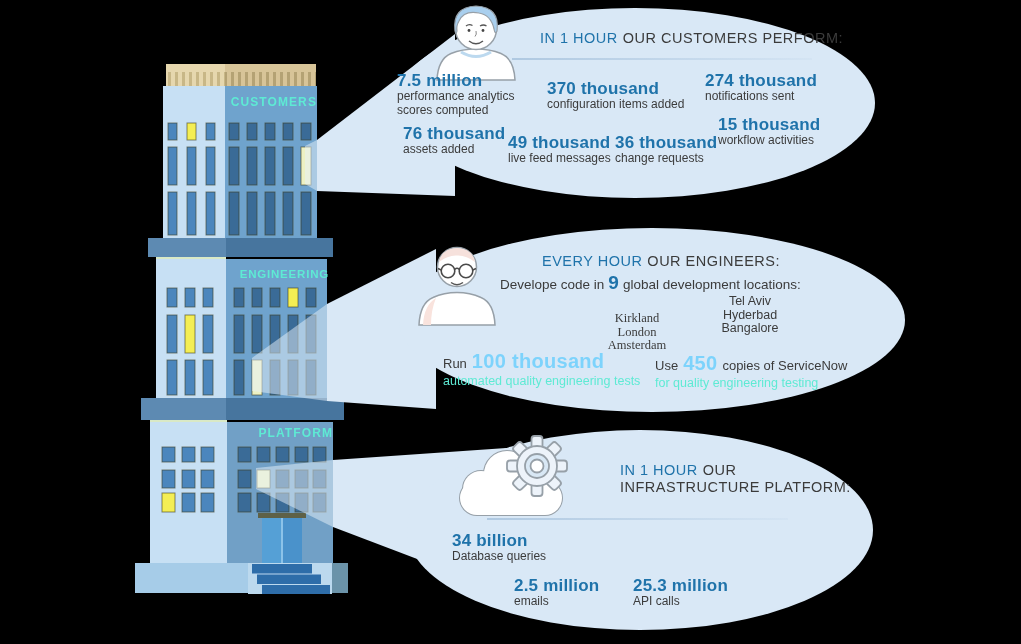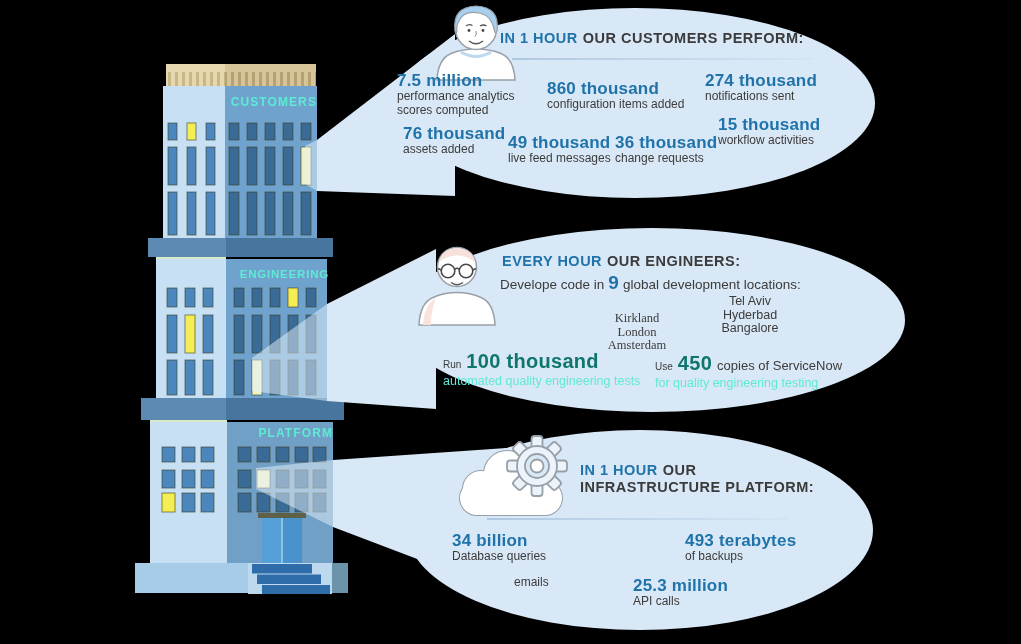--- a/index.html
+++ b/index.html
@@ -1,35 +1,35 @@
 <!DOCTYPE html>
 <html><head>
 <meta charset="utf-8">
 <style>
   html,body{margin:0;padding:0;background:#000;}
   #canvas{position:relative;width:1021px;height:644px;background:#000;overflow:hidden;
           font-family:"Liberation Sans", sans-serif;}
   #scene{position:absolute;left:0;top:0;}
   .bldg-label{position:absolute;text-align:right;color:#5eead4;font-weight:bold;
               font-size:12px;letter-spacing:1.1px;}
-  .bubble-header{position:absolute;font-size:14.5px;font-weight:bold;color:#3b3b3b;
-                 letter-spacing:.5px;white-space:nowrap;line-height:16.5px;}
+  .bubble-header{position:absolute;font-size:14.5px;font-weight:normal;color:#3b3b3b;
+                 letter-spacing:.5px;white-space:nowrap;line-height:16.5px;margin-left:40px;}
   .hl{color:#1f73aa;margin-right:5px;}
   .divider{position:absolute;height:2px;
            background:linear-gradient(to right, rgba(173,199,224,.95), rgba(173,199,224,.12));}
   .stat{position:absolute;text-align:left;}
   .stat .v{font-size:17px;font-weight:bold;color:#1f73aa;letter-spacing:.2px;line-height:19px;}
   .stat .l{font-size:12px;font-weight:500;color:#3b3b3b;line-height:1.14;white-space:pre-line;}
   .cities{position:absolute;text-align:center;font-size:12.5px;font-weight:500;color:#3b3b3b;
           line-height:13.5px;}
   .intro{position:absolute;font-size:13.5px;font-weight:500;color:#3b3b3b;white-space:nowrap;}
   .intro .num{font-size:19px;font-weight:bold;color:#1f73aa;margin:0 4px;}
   .estat{position:absolute;white-space:nowrap;}
-  .estat .p{font-size:10px;font-weight:500;color:#3b3b3b;}
-  .estat .bv{font-size:20px;font-weight:bold;color:#0f766e;margin:0 5px 0 5px;letter-spacing:.3px;}
+  .estat .p{font-size:13px;font-weight:500;color:#3b3b3b;}
+  .estat .bv{font-size:20px;font-weight:bold;color:#7dd3fc;margin:0 5px 0 5px;letter-spacing:.3px;}
   .estat .sfx{font-size:13px;font-weight:500;color:#3b3b3b;}
   .estat .l{font-size:12.5px;font-weight:500;color:#5eead4;margin-top:1px;}
 </style>
 </head>
 <body>
 
 <div id="canvas">
 
   <svg id="scene" width="1021" height="644" viewBox="0 0 1021 644">
     <defs>
@@ -253,21 +253,21 @@
     <span class="hl">IN 1 HOUR</span><span>OUR CUSTOMERS PERFORM:</span>
   </div>
   <div class="divider" style="left:512px;top:58px;width:300px;"></div>
 
   <div class="stat" style="left:397px;top:71px;width:140px;">
     <div class="v">7.5 million</div>
     <div class="l">performance analytics
 scores computed</div>
   </div>
   <div class="stat" style="left:547px;top:79px;width:150px;">
-    <div class="v">860 thousand</div>
+    <div class="v">370 thousand</div>
     <div class="l">configuration items added</div>
   </div>
   <div class="stat" style="left:705px;top:71px;width:150px;">
     <div class="v">274 thousand</div>
     <div class="l">notifications sent</div>
   </div>
   <div class="stat" style="left:403px;top:124px;width:130px;">
     <div class="v">76 thousand</div>
     <div class="l">assets added</div>
   </div>
@@ -316,25 +316,22 @@
       <span class="hl">IN 1 HOUR</span><span>OUR</span>
     </div>
     <div>INFRASTRUCTURE PLATFORM:</div>
   </div>
   <div class="divider" style="left:487px;top:518px;width:301px;"></div>
 
   <div class="stat" style="left:452px;top:531px;width:140px;">
     <div class="v">34 billion</div>
     <div class="l">Database queries</div>
   </div>
-  <div class="stat" style="left:685px;top:531px;width:150px;">
-    <div class="v">493 terabytes</div>
-    <div class="l">of backups</div>
-  </div>
   <div class="stat" style="left:514px;top:576px;width:140px;">
+    <div class="v">2.5 million</div>
     <div class="l">emails</div>
   </div>
   <div class="stat" style="left:633px;top:576px;width:140px;">
     <div class="v">25.3 million</div>
     <div class="l">API calls</div>
   </div>
 
 </div>
 
 </body></html>

